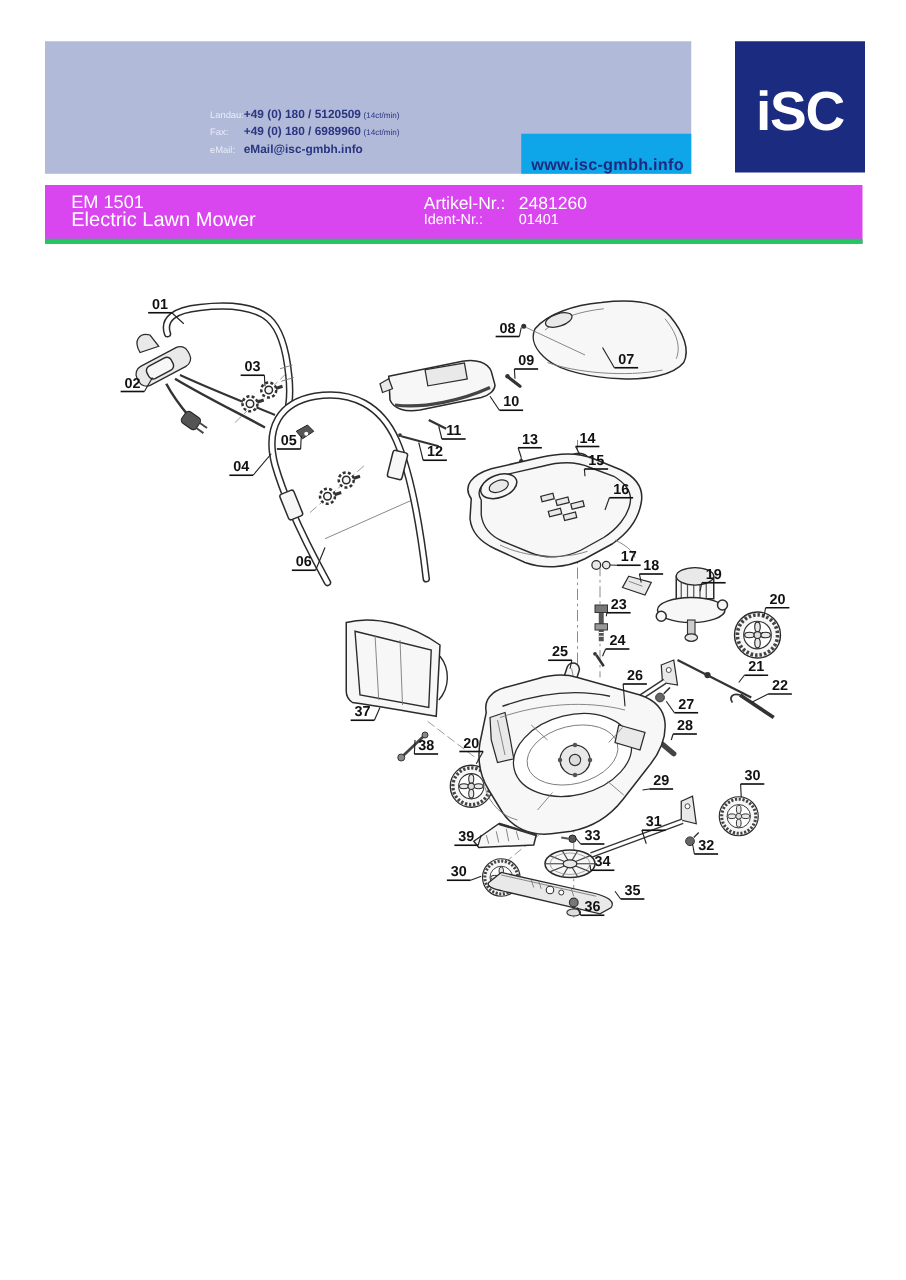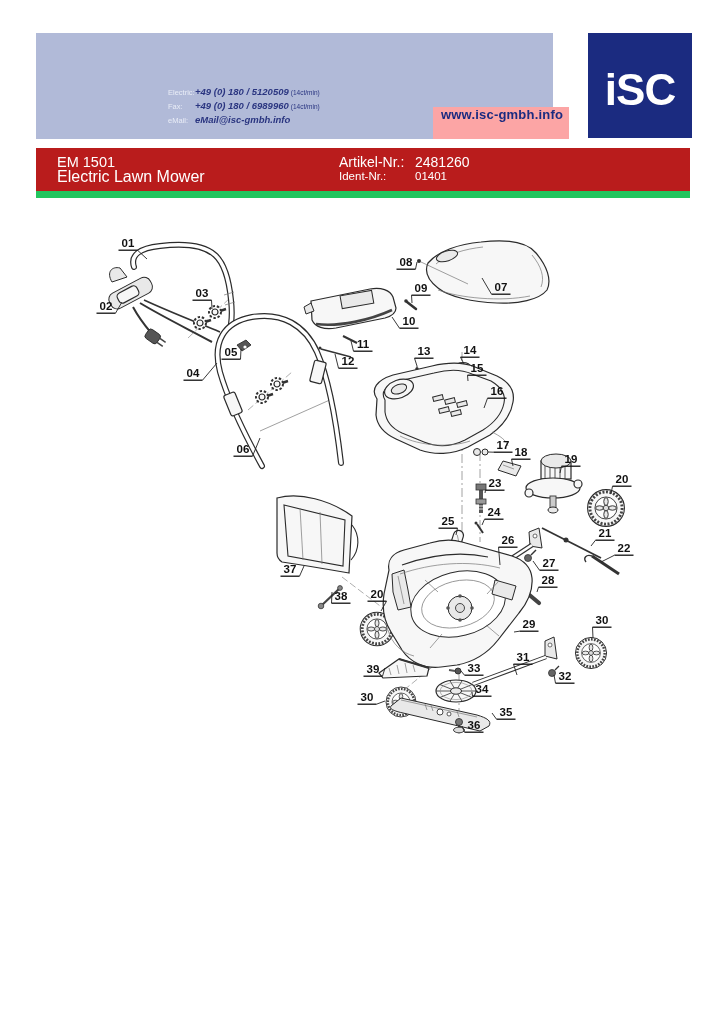--- a/index.html
+++ b/index.html
@@ -4,31 +4,31 @@
 <style>
   html,body{margin:0;padding:0;background:#e8e8e8;}
   .page{position:relative;width:725px;height:1024px;background:#ffffff;overflow:hidden;
         font-family:"Liberation Sans",sans-serif;}
   
   .header-panel{position:absolute;left:36px;top:33px;width:517px;height:106px;background:#b1bad8;}
   .company{position:absolute;left:17px;top:36px;color:#ffffff;font-size:9.5px;line-height:14.2px;}
   .contacts{position:absolute;left:132px;top:50px;line-height:14.2px;white-space:nowrap;}
   .c-row{height:14.2px;}
   .c-label{display:inline-block;width:27px;font-size:7.5px;color:#e9edf7;vertical-align:baseline;}
-  .c-value{font-size:9.5px;color:#2a3580;font-weight:bold;font-style:italic;}
+  .c-value{font-size:9.5px;color:#2a3580;font-weight:bold;}
   .c-suffix{font-size:6.5px;color:#2a3580;margin-left:2px;}
-  .website-box{position:absolute;left:417px;top:107px;width:136px;height:32px;background:#fca5a5;
-               display:flex;align-items:flex-start;margin-left:16px;}
+  .website-box{position:absolute;left:417px;top:107px;width:136px;height:32px;background:#0ea5e9;
+               display:flex;align-items:flex-end;}
   .website-box span{font-size:13px;font-weight:bold;color:#1b2b80;padding-left:8px;letter-spacing:.2px;}
   .logo{position:absolute;left:588px;top:33px;width:104px;height:105px;background:#1b2b80;
         display:flex;align-items:flex-end;justify-content:center;}
   .logo span{color:#ffffff;font-weight:bold;font-size:44px;line-height:1;padding-bottom:26px;letter-spacing:-1px;}
   
-  .title-bar{position:absolute;left:36px;top:148px;width:654px;height:43px;background:#b91c1c;
-             border-bottom:7px solid #22c55e;box-sizing:content-box;color:#ffffff;}
+  .title-bar{position:absolute;left:36px;top:148px;width:654px;height:43px;background:#d946ef;
+             border-bottom:4px solid #22c55e;box-sizing:content-box;color:#ffffff;}
   .tb-left{position:absolute;left:21px;top:6px;}
   .model{font-size:14.5px;line-height:16px;}
   .product{font-size:16px;line-height:13px;}
   .tb-right{position:absolute;left:303px;top:6px;}
   .tb-row{line-height:16px;font-size:14px;white-space:nowrap;}
   .tb-row.small{line-height:13px;font-size:11.5px;}
   .tb-label{display:inline-block;width:76px;}
   
   svg.diagram{position:absolute;left:0;top:0;}
   .oline{fill:none;stroke:#2b2b2b;stroke-width:1.1;}
@@ -46,21 +46,21 @@
   .underline{stroke:#111;stroke-width:1.3;}
 </style>
 </head>
 <body>
 
 <div class="page">
 
   <div class="header-panel">
     <div class="contacts">
       <div class="c-row">
-        <span class="c-label">Electric:</span><span class="c-value">+49 (0) 180 / 5120509</span><span class="c-suffix">(14ct/min)</span>
+        <span class="c-label">Landau:</span><span class="c-value">+49 (0) 180 / 5120509</span><span class="c-suffix">(14ct/min)</span>
       </div>
       <div class="c-row">
         <span class="c-label">Fax:</span><span class="c-value">+49 (0) 180 / 6989960</span><span class="c-suffix">(14ct/min)</span>
       </div>
       <div class="c-row">
         <span class="c-label">eMail:</span><span class="c-value">eMail@isc-gmbh.info</span>
       </div>
     </div>
   </div>
 

